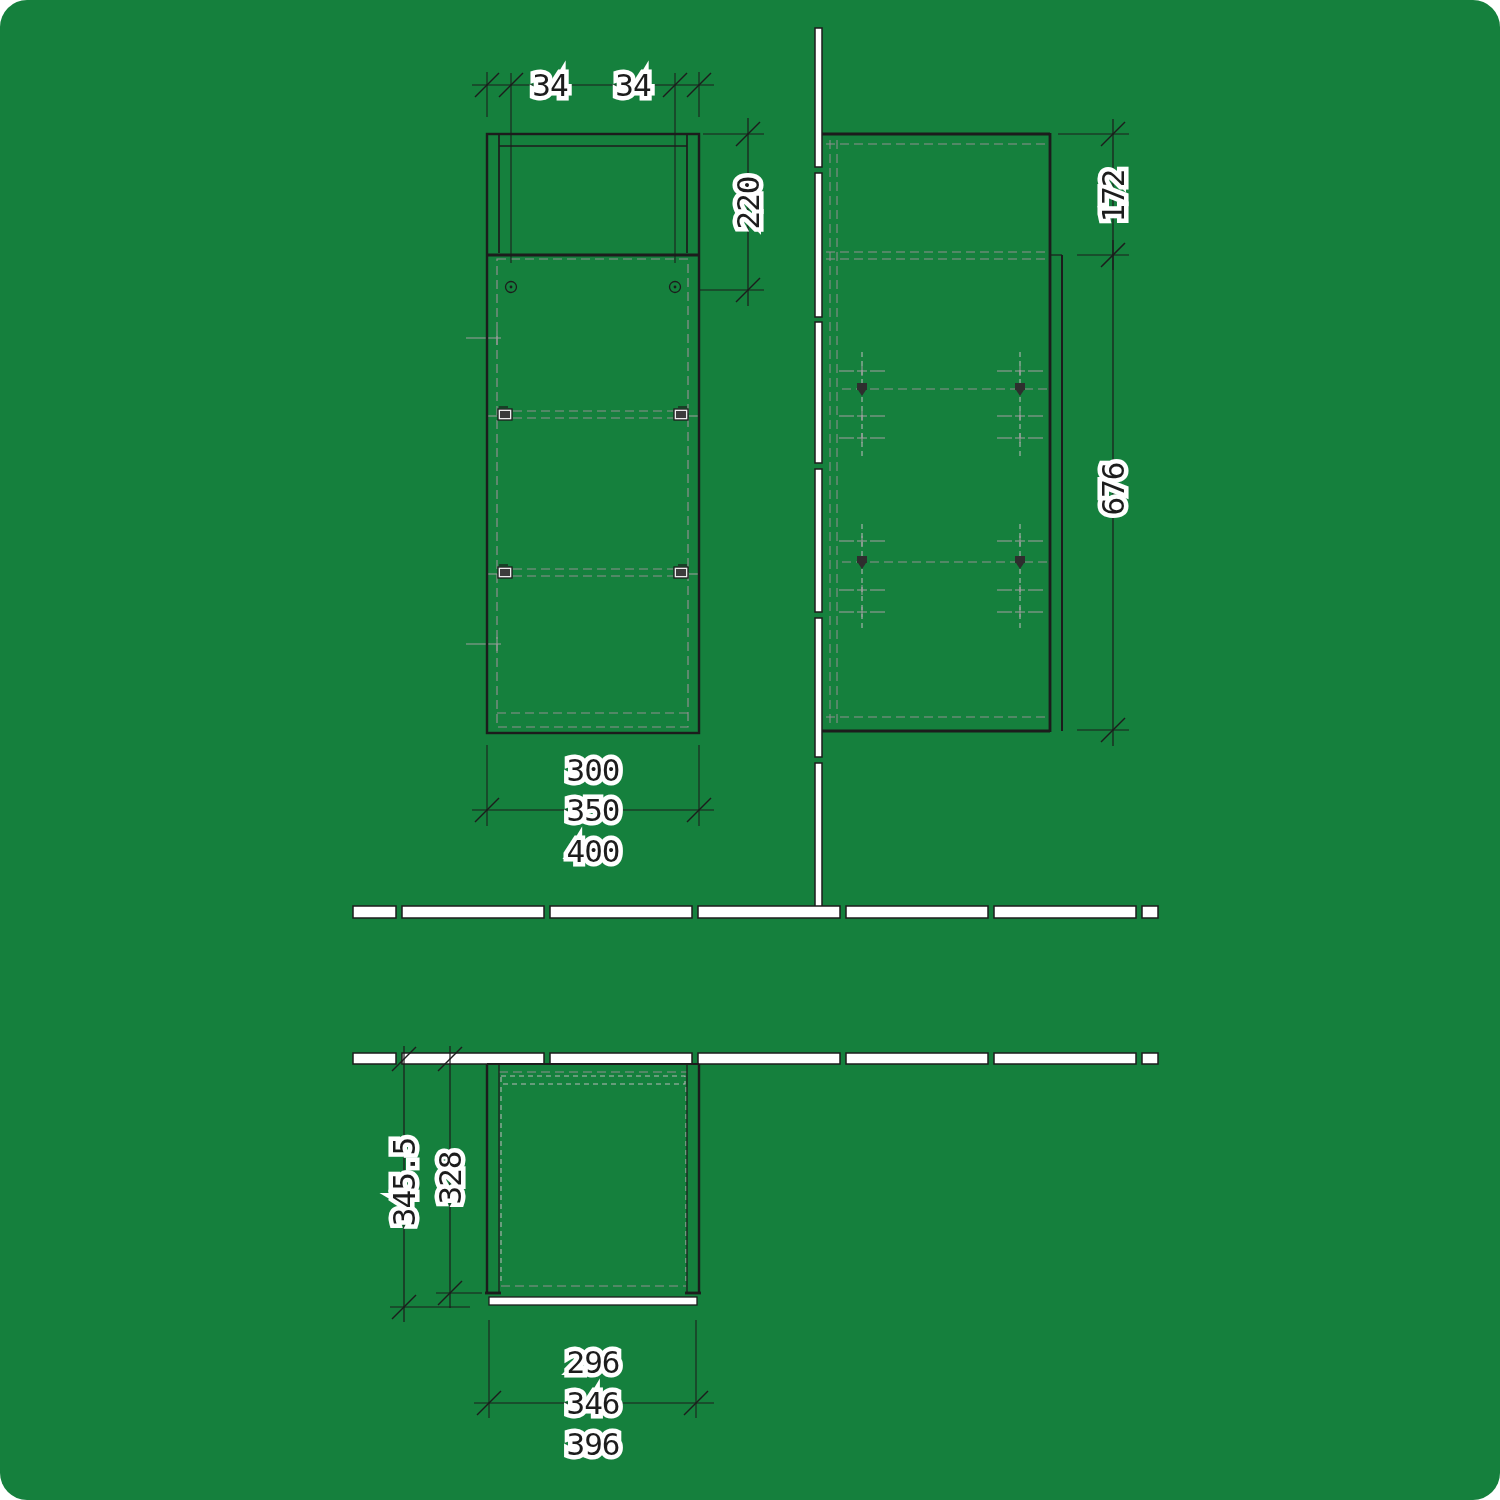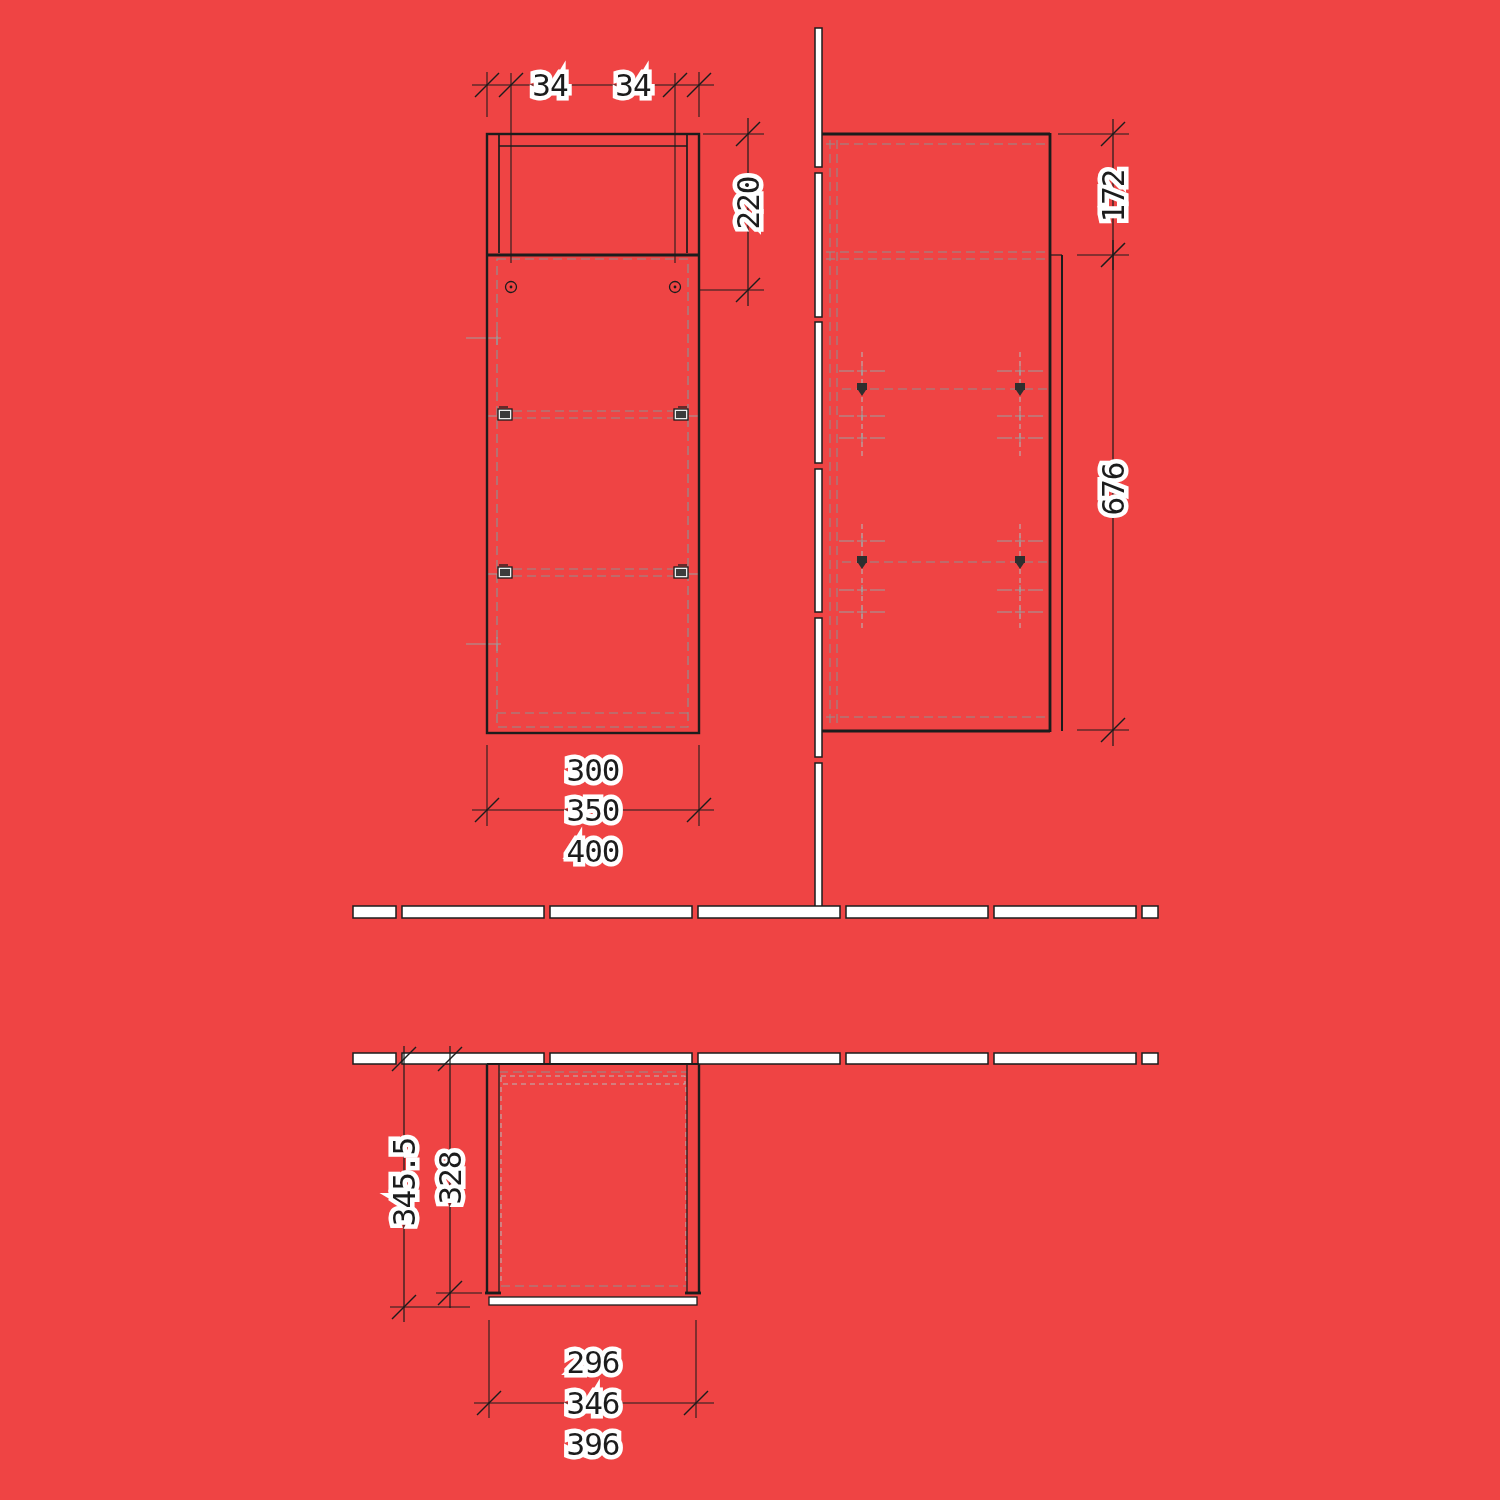--- a/index.html
+++ b/index.html
@@ -1,16 +1,16 @@
 <!DOCTYPE html>
 <html><head>
 <meta charset="utf-8">
 <style>
   html,body{margin:0;padding:0;background:#fff;}
-  #stage{width:1500px;height:1500px;position:relative;background:#ef4444;}
+  #stage{width:1500px;height:1500px;position:relative;background:#15803d;border-radius:27px;}
   svg{display:block;}
   
   .k{stroke:#1c1c1c;fill:none}
   .wh{fill:#ffffff;stroke:#1c1c1c}
   .d{stroke:#8f8f8f;stroke-dasharray:9 5;fill:none}
   .dd{stroke:#9d9d9d;fill:none}
   .lt{stroke:#b8b8b8;stroke-dasharray:5 4;fill:none}
   .sw3{stroke-width:2.8}
   .sw25{stroke-width:2.4}
   .sw2{stroke-width:2}

